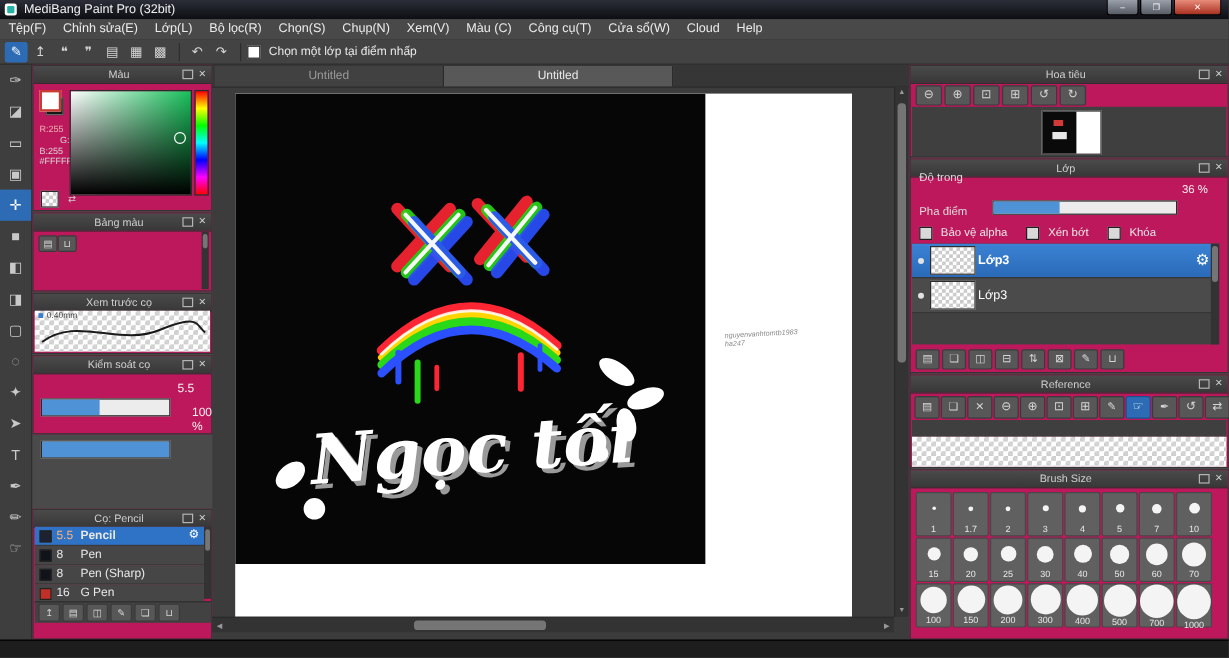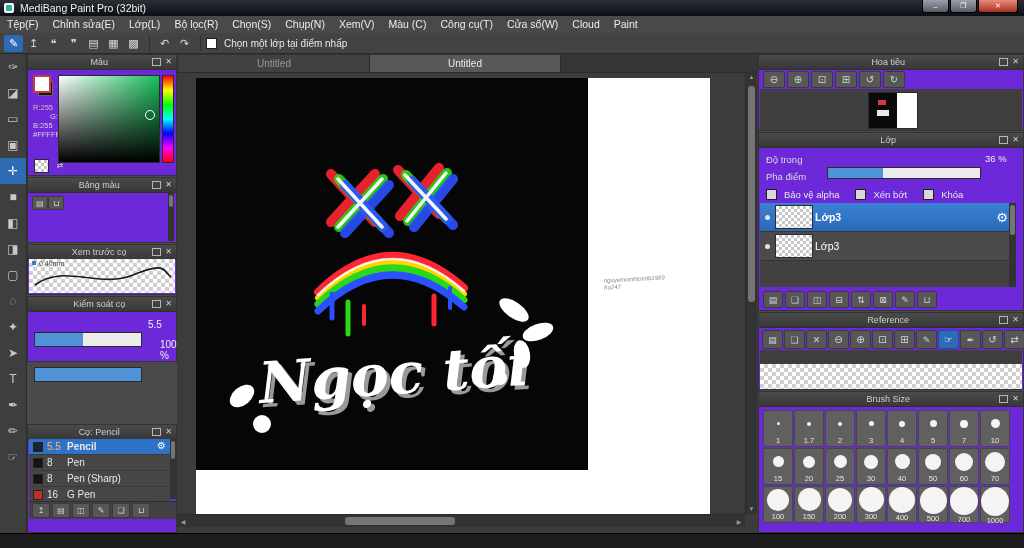--- a/index.html
+++ b/index.html
@@ -23,21 +23,21 @@
   .tb-icon{width:19px;height:17px;display:flex;align-items:center;justify-content:center;font-size:11px;color:#d6d6d6;border-radius:2px;margin-right:1px}
   .tb-icon.sel{background:#2d6cb5;color:#fff}
   .tb-sep{width:1px;height:15px;background:#2e2e2e;margin:0 5px}
   .cb{width:9px;height:9px;background:#fff;border:1px solid #1f1f1f;display:inline-block}
   .cb-label{font-size:10px;color:#e8e8e8;margin-left:7px}
   
   .toolcol{left:0;top:54px;width:27px;height:479px;background:#3e3e3e;border-right:1px solid #2c2c2c;display:flex;flex-direction:column;align-items:stretch;box-sizing:border-box}
   .tool-icon{height:26px;display:flex;align-items:center;justify-content:center;font-size:12px;color:#c8c8c8}
   .tool-icon.sel{background:#2d6cb5;color:#fff}
   
-  .panel{position:absolute;background:#6d28d9;border:1px solid #343434;box-sizing:border-box}
+  .panel{position:absolute;background:#be185d;border:1px solid #343434;box-sizing:border-box}
   .phead{height:14px;background:linear-gradient(#4a4a4a,#383838);border-bottom:1px solid #2f2f2f;display:flex;align-items:center;padding:0 4px}
   .ph-sp{width:14px}
   .ph-t{flex:1;text-align:center;font-size:9px;color:#cfcfcf}
   .ph-ics{display:flex;align-items:center}
   .float-ic{width:7px;height:6px;border:1px solid #b5b5b5;margin-right:4px}
   .close-ic{font-size:8px;color:#cfcfcf;line-height:8px}
   .ic{display:flex;align-items:center;justify-content:center;background:#575757;border:1px solid #3a3a3a;border-radius:2px;color:#d5d5d5}
   .ic.sel{background:#2d6cb5;color:#fff;border-color:#1d4f8d}
   .checker{background-color:#fff;background-image:linear-gradient(45deg,#cfcfcf 25%,transparent 25%,transparent 75%,#cfcfcf 75%),linear-gradient(45deg,#cfcfcf 25%,transparent 25%,transparent 75%,#cfcfcf 75%);background-size:8px 8px;background-position:0 0,4px 4px}
   .checker-sm{background-color:#fff;background-image:linear-gradient(45deg,#c7c7c7 25%,transparent 25%,transparent 75%,#c7c7c7 75%),linear-gradient(45deg,#c7c7c7 25%,transparent 25%,transparent 75%,#c7c7c7 75%);background-size:6px 6px;background-position:0 0,3px 3px}
@@ -88,21 +88,21 @@
     <span class="menu-item">Chỉnh sửa(E)</span>
     <span class="menu-item">Lớp(L)</span>
     <span class="menu-item">Bộ lọc(R)</span>
     <span class="menu-item">Chọn(S)</span>
     <span class="menu-item">Chụp(N)</span>
     <span class="menu-item">Xem(V)</span>
     <span class="menu-item">Màu (C)</span>
     <span class="menu-item">Công cụ(T)</span>
     <span class="menu-item">Cửa sổ(W)</span>
     <span class="menu-item">Cloud</span>
-    <span class="menu-item">Paint</span>
+    <span class="menu-item">Help</span>
   </div>
 
   <div class="abs toolbar">
     <span class="tb-icon sel">✎</span>
     <span class="tb-icon">↥</span>
     <span class="tb-icon">❝</span>
     <span class="tb-icon">❞</span>
     <span class="tb-icon">▤</span>
     <span class="tb-icon">▦</span>
     <span class="tb-icon">▩</span>
@@ -364,21 +364,21 @@
 
   <div class="panel" style="left:758px;top:132px;width:266px;height:179px">
     <div class="phead">
       <span class="ph-sp"></span>
       <span class="ph-t">Lớp</span>
       <span class="ph-ics">
           <span class="float-ic"></span>
           <span class="close-ic">✕</span>
         </span>
     </div>
-    <div class="abs lbl" style="left:7px;top:21px">Độ trong</div>
+    <div class="abs lbl" style="left:7px;top:10px">Độ trong</div>
     <div class="slider abs" style="left:68px;top:19px;width:152px;height:10px">
       <div class="fill" style="width:36%"></div>
     </div>
     <div class="abs" style="left:226px;top:20px;font-size:9.5px;color:#efefef">36 %</div>
     <div class="abs lbl" style="left:7px;top:38px">Pha điểm</div>
     <div class="abs" style="left:7px;top:56px;display:flex;align-items:center">
       <span class="cb" style="background:#d9d9d9"></span>
       <span class="cb-label" style="font-size:9.5px">Bảo vệ alpha</span>
       <span class="cb" style="background:#d9d9d9;margin-left:16px"></span>
       <span class="cb-label" style="font-size:9.5px">Xén bớt</span>

